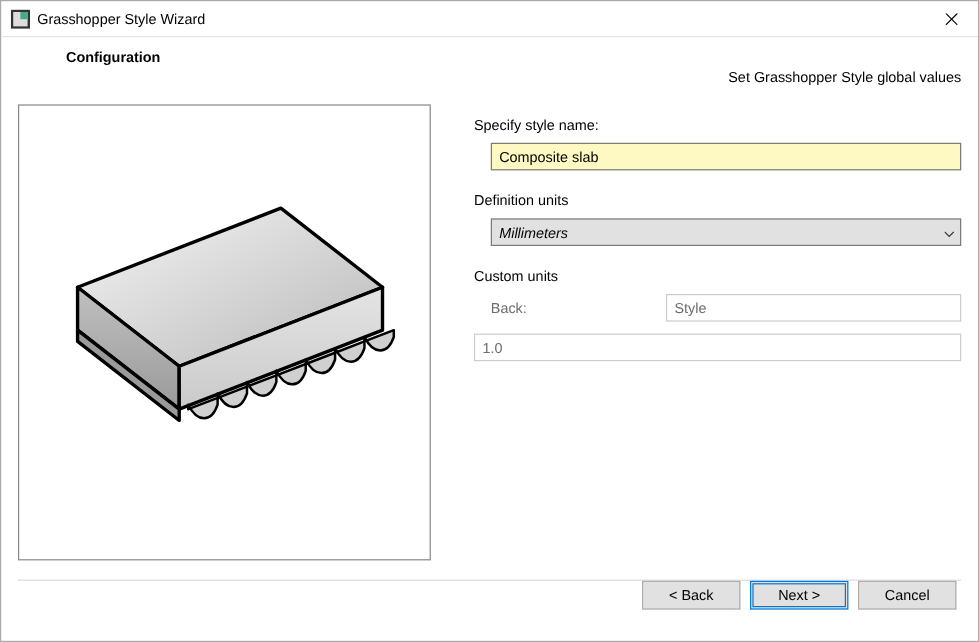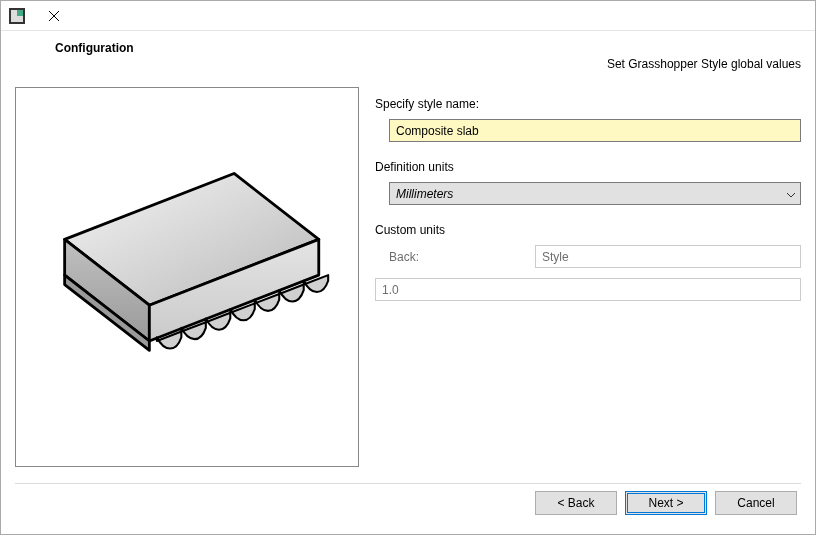--- a/index.html
+++ b/index.html
@@ -63,21 +63,21 @@
   .header-area .sub {
     padding-left: 18px;
     color: #000;
     margin-top: 2px;
     text-align: right;
   }
   .content-area {
     flex: 1;
     padding: 4px 14px 0 14px;
     display: flex;
-    gap: 16px;
+    gap: 36px;
   }
   .preview-frame {
     width: 344px;
     height: 380px;
     border: 1px solid #888;
     background: #fff;
     position: relative;
     display: flex;
     align-items: center;
     justify-content: center;
@@ -142,21 +142,21 @@
     color: #6d6d6d;
     padding: 2px 6px;
     display: flex;
     align-items: center;
   }
   .button-bar {
     height: 50px;
     border-top: 0;
     display: flex;
     justify-content: flex-end;
-    align-items: center;
+    align-items: flex-start;
     gap: 8px;
     padding: 0 18px 12px 18px;
   }
   button.wiz-btn {
     width: 82px;
     height: 24px;
     background: #e1e1e1;
     border: 1px solid #adadad;
     color: #000;
     cursor: pointer;
@@ -179,20 +179,21 @@
 <div class="window">
 
   <div class="titlebar">
     <span class="app-icon">
       <svg viewBox="0 0 16 16" width="16" height="16">
         <rect x="0" y="0" width="16" height="16" fill="#333"></rect>
         <rect x="2" y="2" width="12" height="12" fill="#ddd"></rect>
         <rect x="8" y="2" width="6" height="6" fill="#4a8"></rect>
       </svg>
     </span>
+    <span class="title">Grasshopper Style Wizard</span>
     <div class="close">
       <svg viewBox="0 0 10 10">
         <line x1="0" y1="0" x2="10" y2="10" stroke="#000" stroke-width="1"></line>
         <line x1="10" y1="0" x2="0" y2="10" stroke="#000" stroke-width="1"></line>
       </svg>
     </div>
   </div>
 
   <div class="header-area">
     <div class="hdr">Configuration</div>

